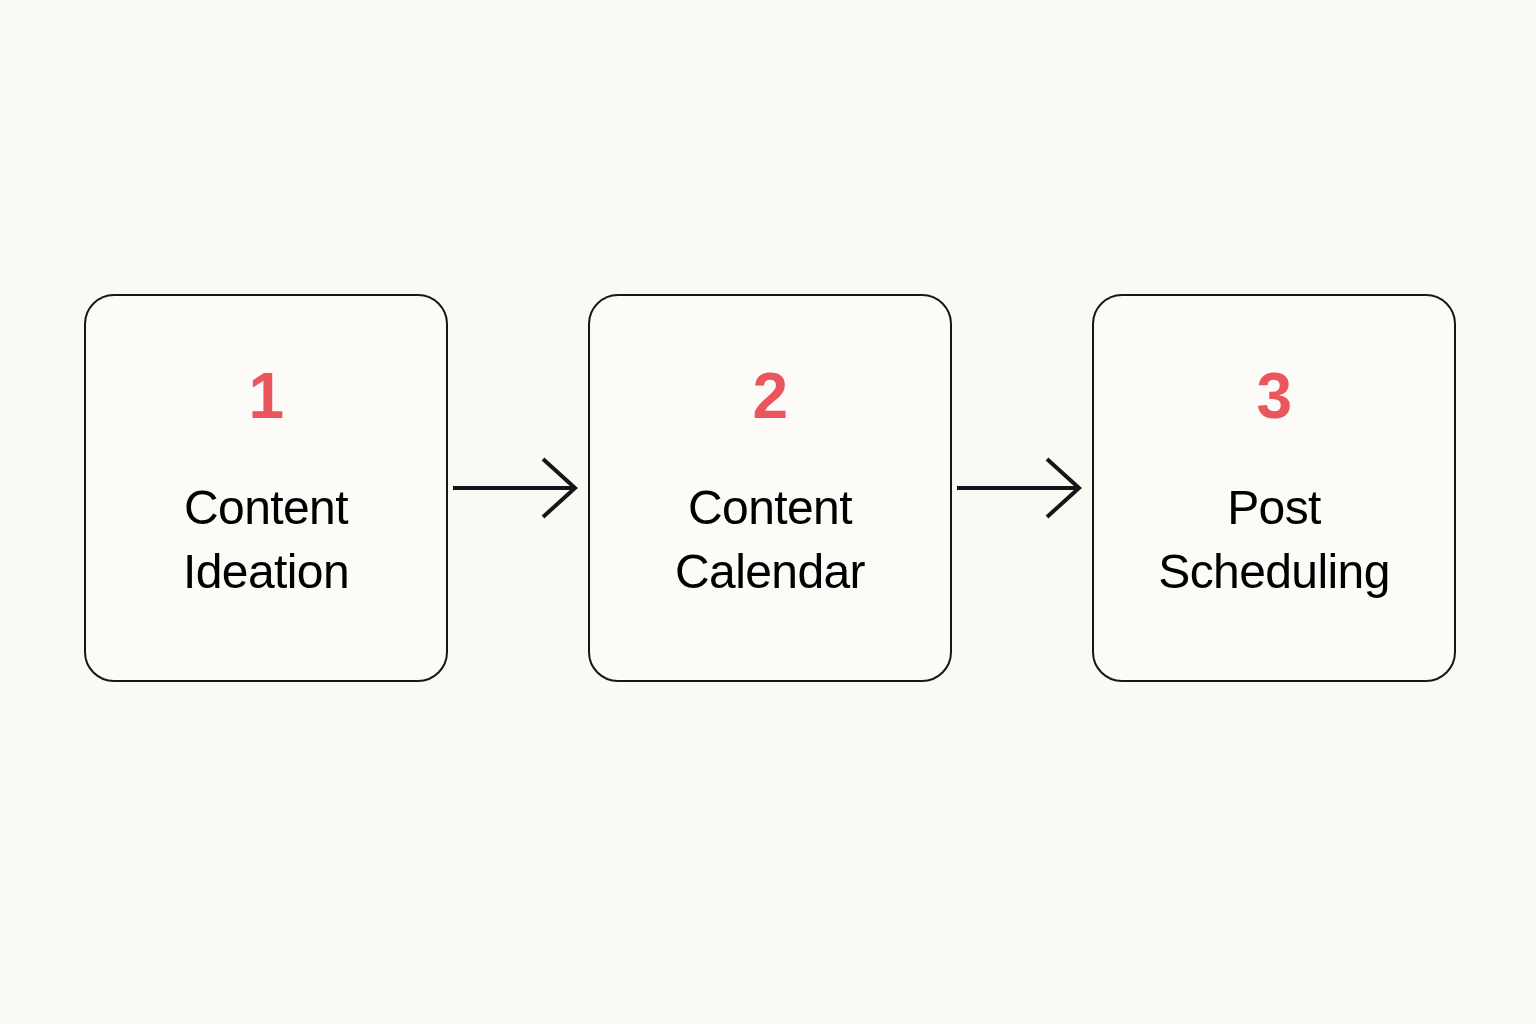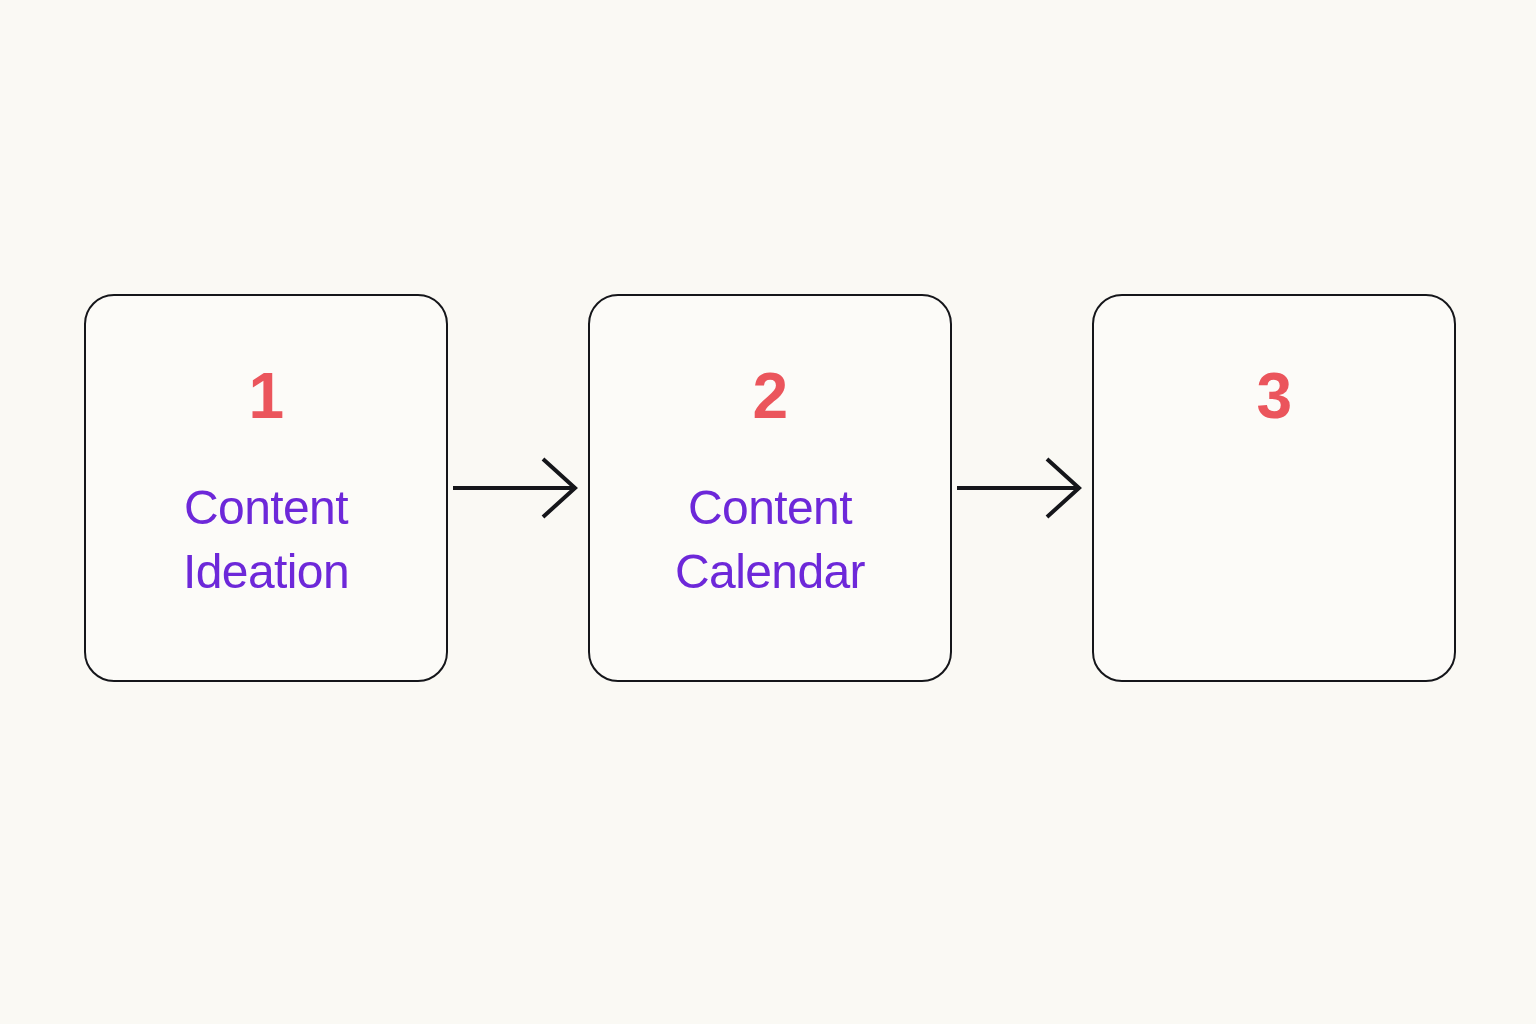--- a/index.html
+++ b/index.html
@@ -58,21 +58,21 @@
     color: #EB555C;
     line-height: 1;
     margin-top: 68px;
     letter-spacing: -0.5px;
     user-select: none;
   }
 
   .step-label {
     font-size: 48px;
     font-weight: 400;
-    color: #6d28d9;
+    color: #000000;
     line-height: 1.34;
     text-align: center;
     margin-top: 48px;
     letter-spacing: -0.6px;
     white-space: pre-line;
     width: 100%;
     padding: 0 2px;
     box-sizing: border-box;
   }
 
@@ -120,16 +120,18 @@
 
     <div class="connector">
       <svg width="130" height="64" viewBox="0 0 130 64" aria-hidden="true">
         <line x1="0" y1="32" x2="122" y2="32" stroke="#15161A" stroke-width="4" stroke-linecap="butt"></line>
         <polyline points="90,3 122,32 90,61" fill="none" stroke="#15161A" stroke-width="4" stroke-linecap="butt" stroke-linejoin="miter"></polyline>
       </svg>
     </div>
 
     <div class="step-node">
       <div class="step-number">3</div>
+      <div class="step-label">Post
+Scheduling</div>
     </div>
 
   </div>
 </div>
 
 </body></html>

